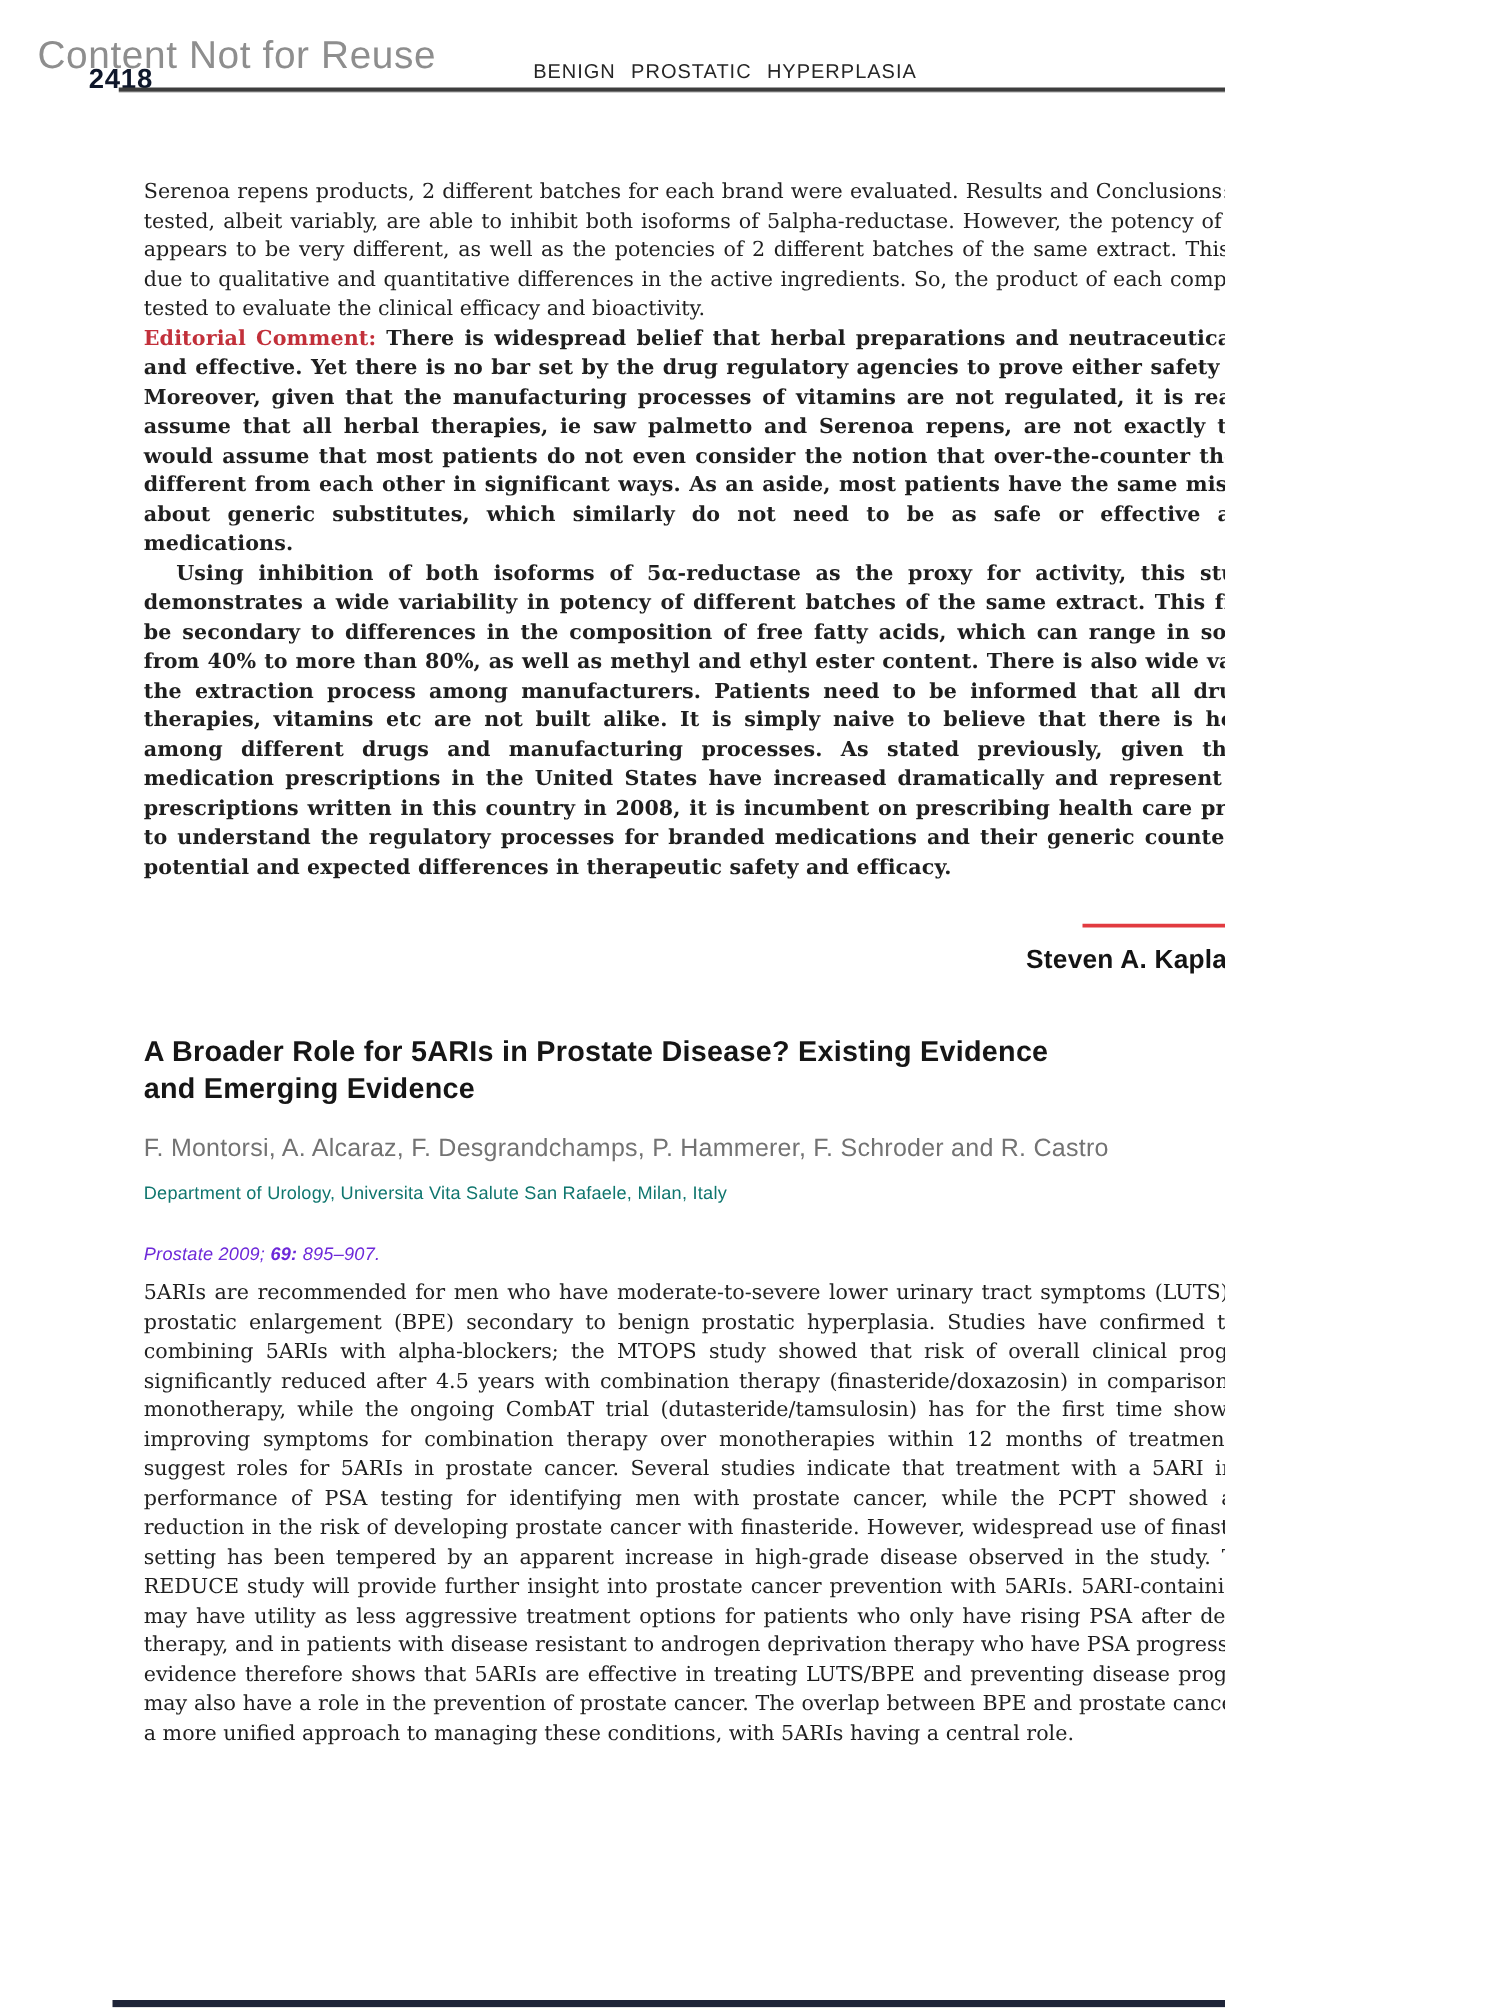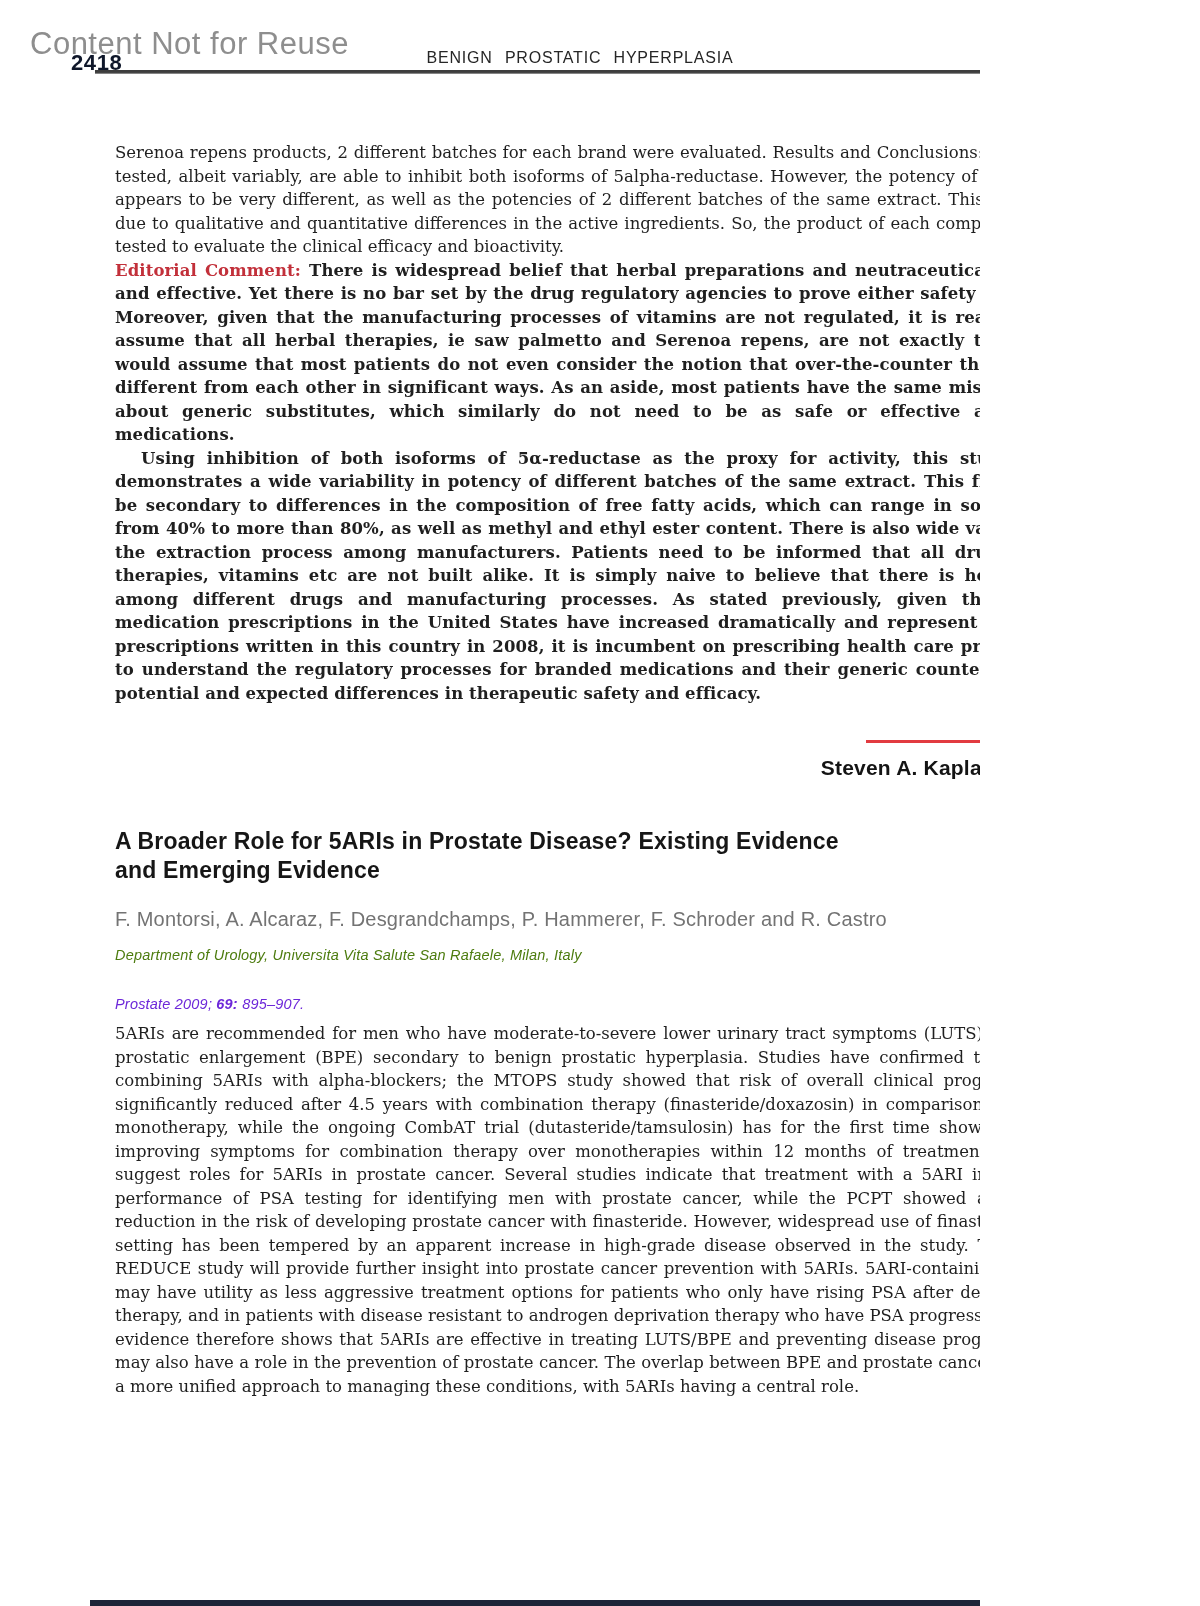--- a/index.html
+++ b/index.html
@@ -25,21 +25,21 @@
   .indent{text-indent:26px;}
   .red-label{color:#c2303a;}
 
   .sig-block{text-align:right;margin-top:24px;padding-right:33px;}
   .red-rule{display:inline-block;width:186px;height:3px;background:#e23b40;margin:0;}
   .sig-name{font-size:21px;font-weight:bold;color:#141414;margin-top:9px;letter-spacing:0.2px;}
 
   .art-title{font-size:23px;font-weight:bold;color:#161616;line-height:29px;margin:47px 0 0 0;
     letter-spacing:0.2px;}
   .authors{font-size:20px;color:#737373;margin-top:23px;letter-spacing:0.2px;}
-  .affil{font-size:14.5px;font-style:italic;color:#4d7c0f;margin-top:16px;letter-spacing:0.2px;}
+  .affil{font-size:14.5px;color:#0f766e;margin-top:16px;letter-spacing:0.2px;}
   .cite{font-size:14.5px;font-style:italic;color:#6d28d9;margin-top:33px;letter-spacing:0.2px;}
   .cite b{font-style:italic;}
   .abstract{margin-top:10px;}
 
   .footer-bar{position:absolute;left:90px;bottom:0;width:1024px;height:6px;background:#1e2438;}
 </style>
 </head>
 <body>
 
 <div class="page">

